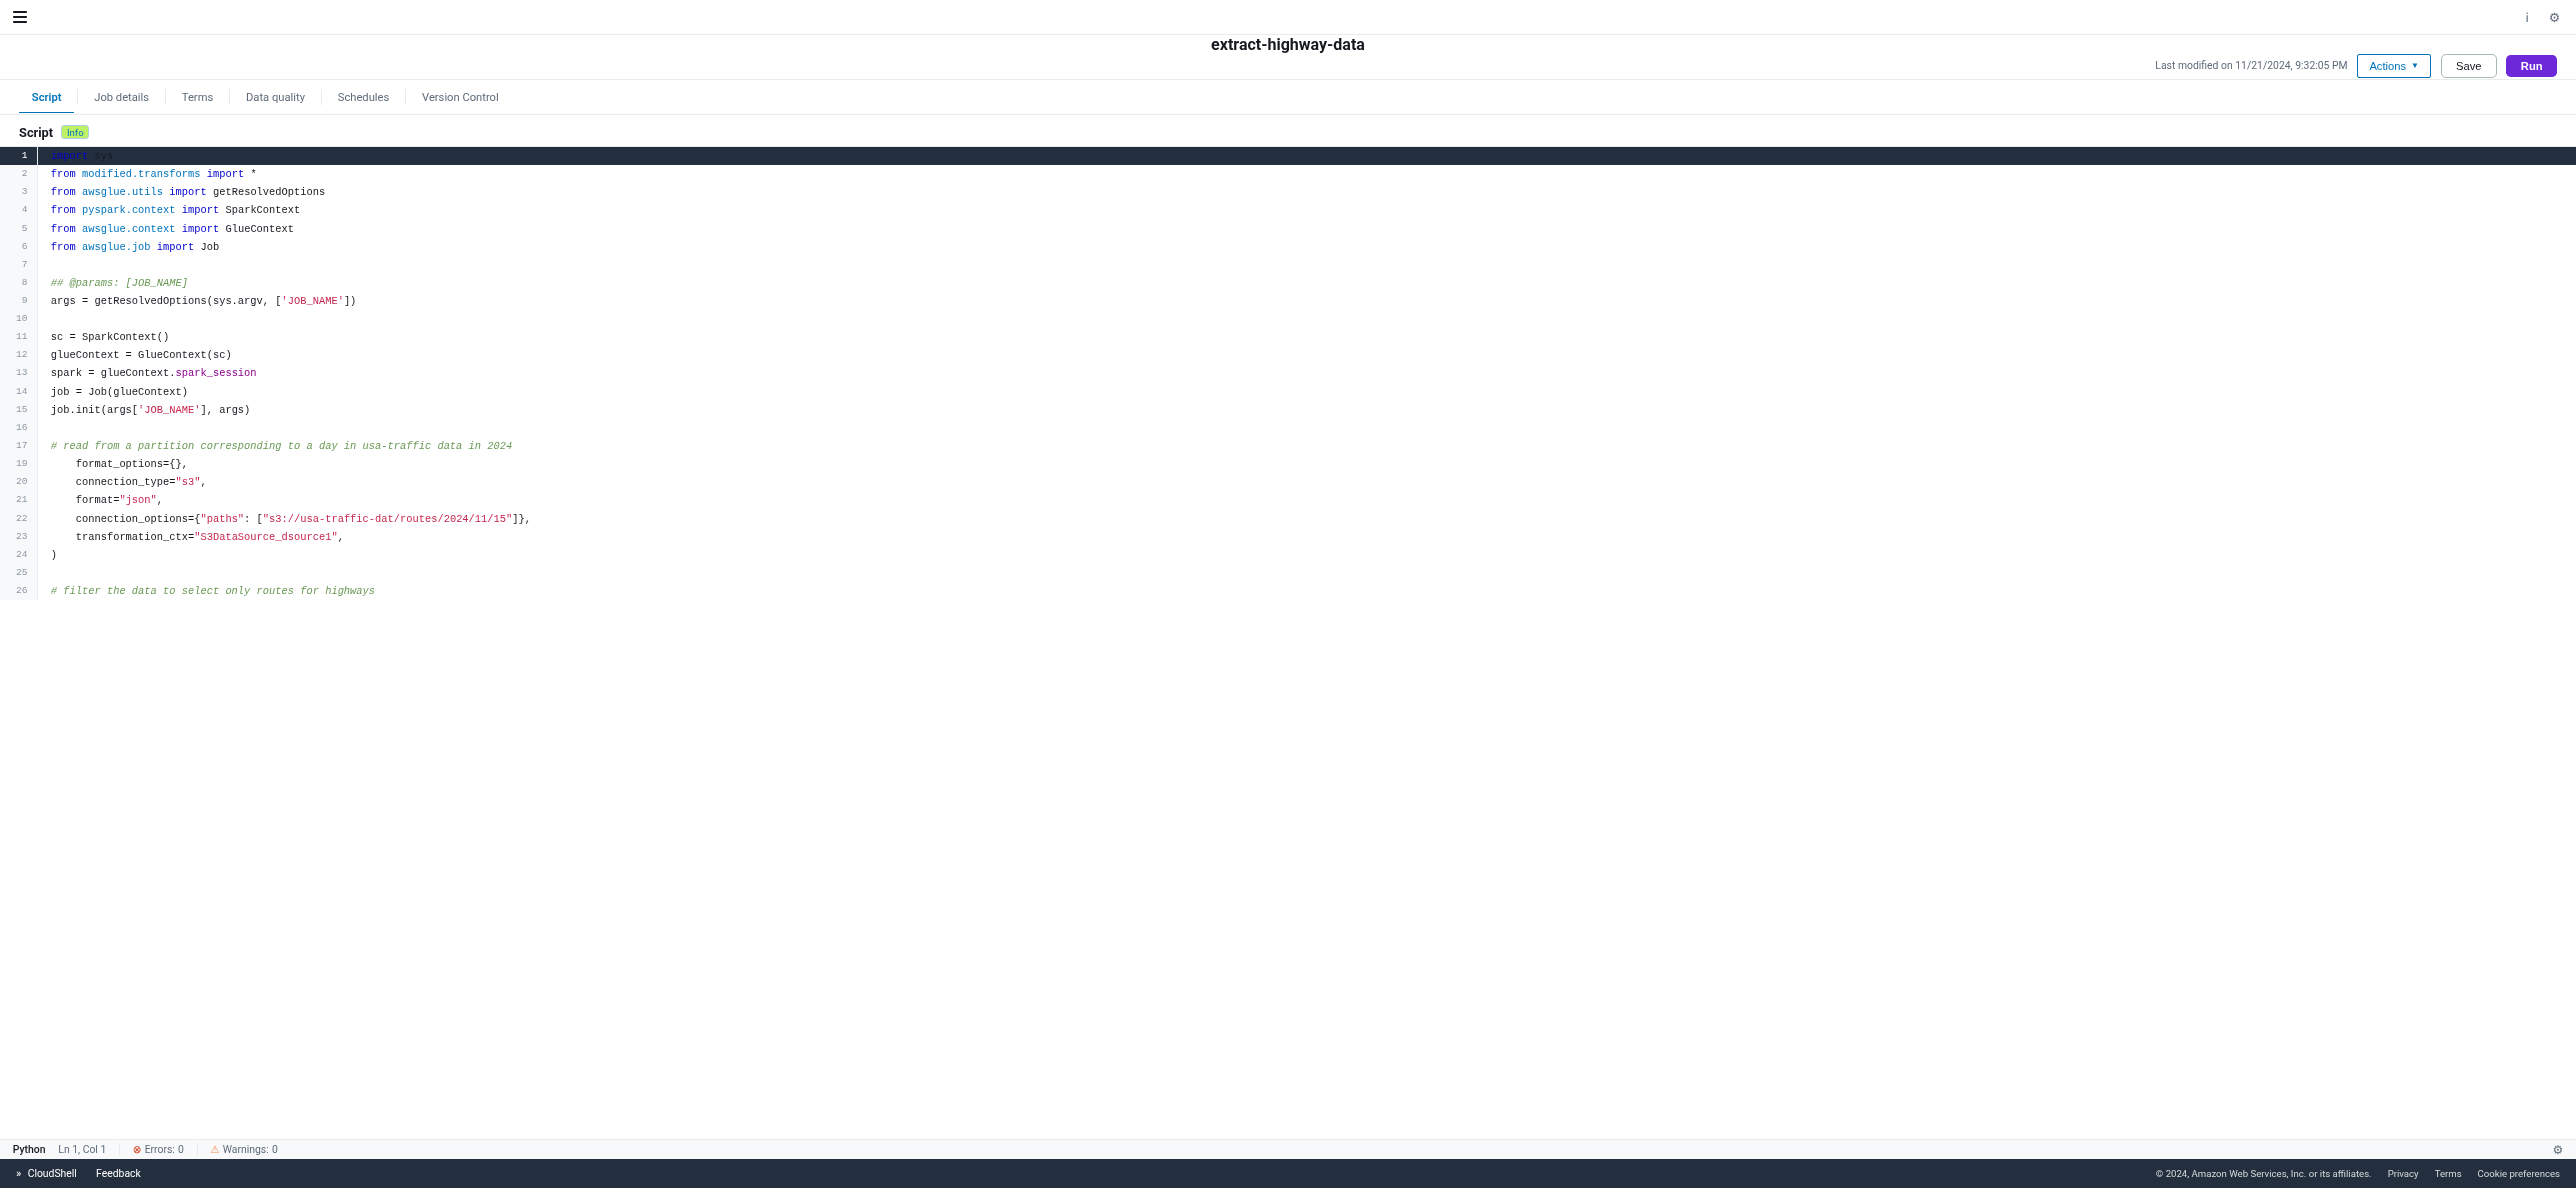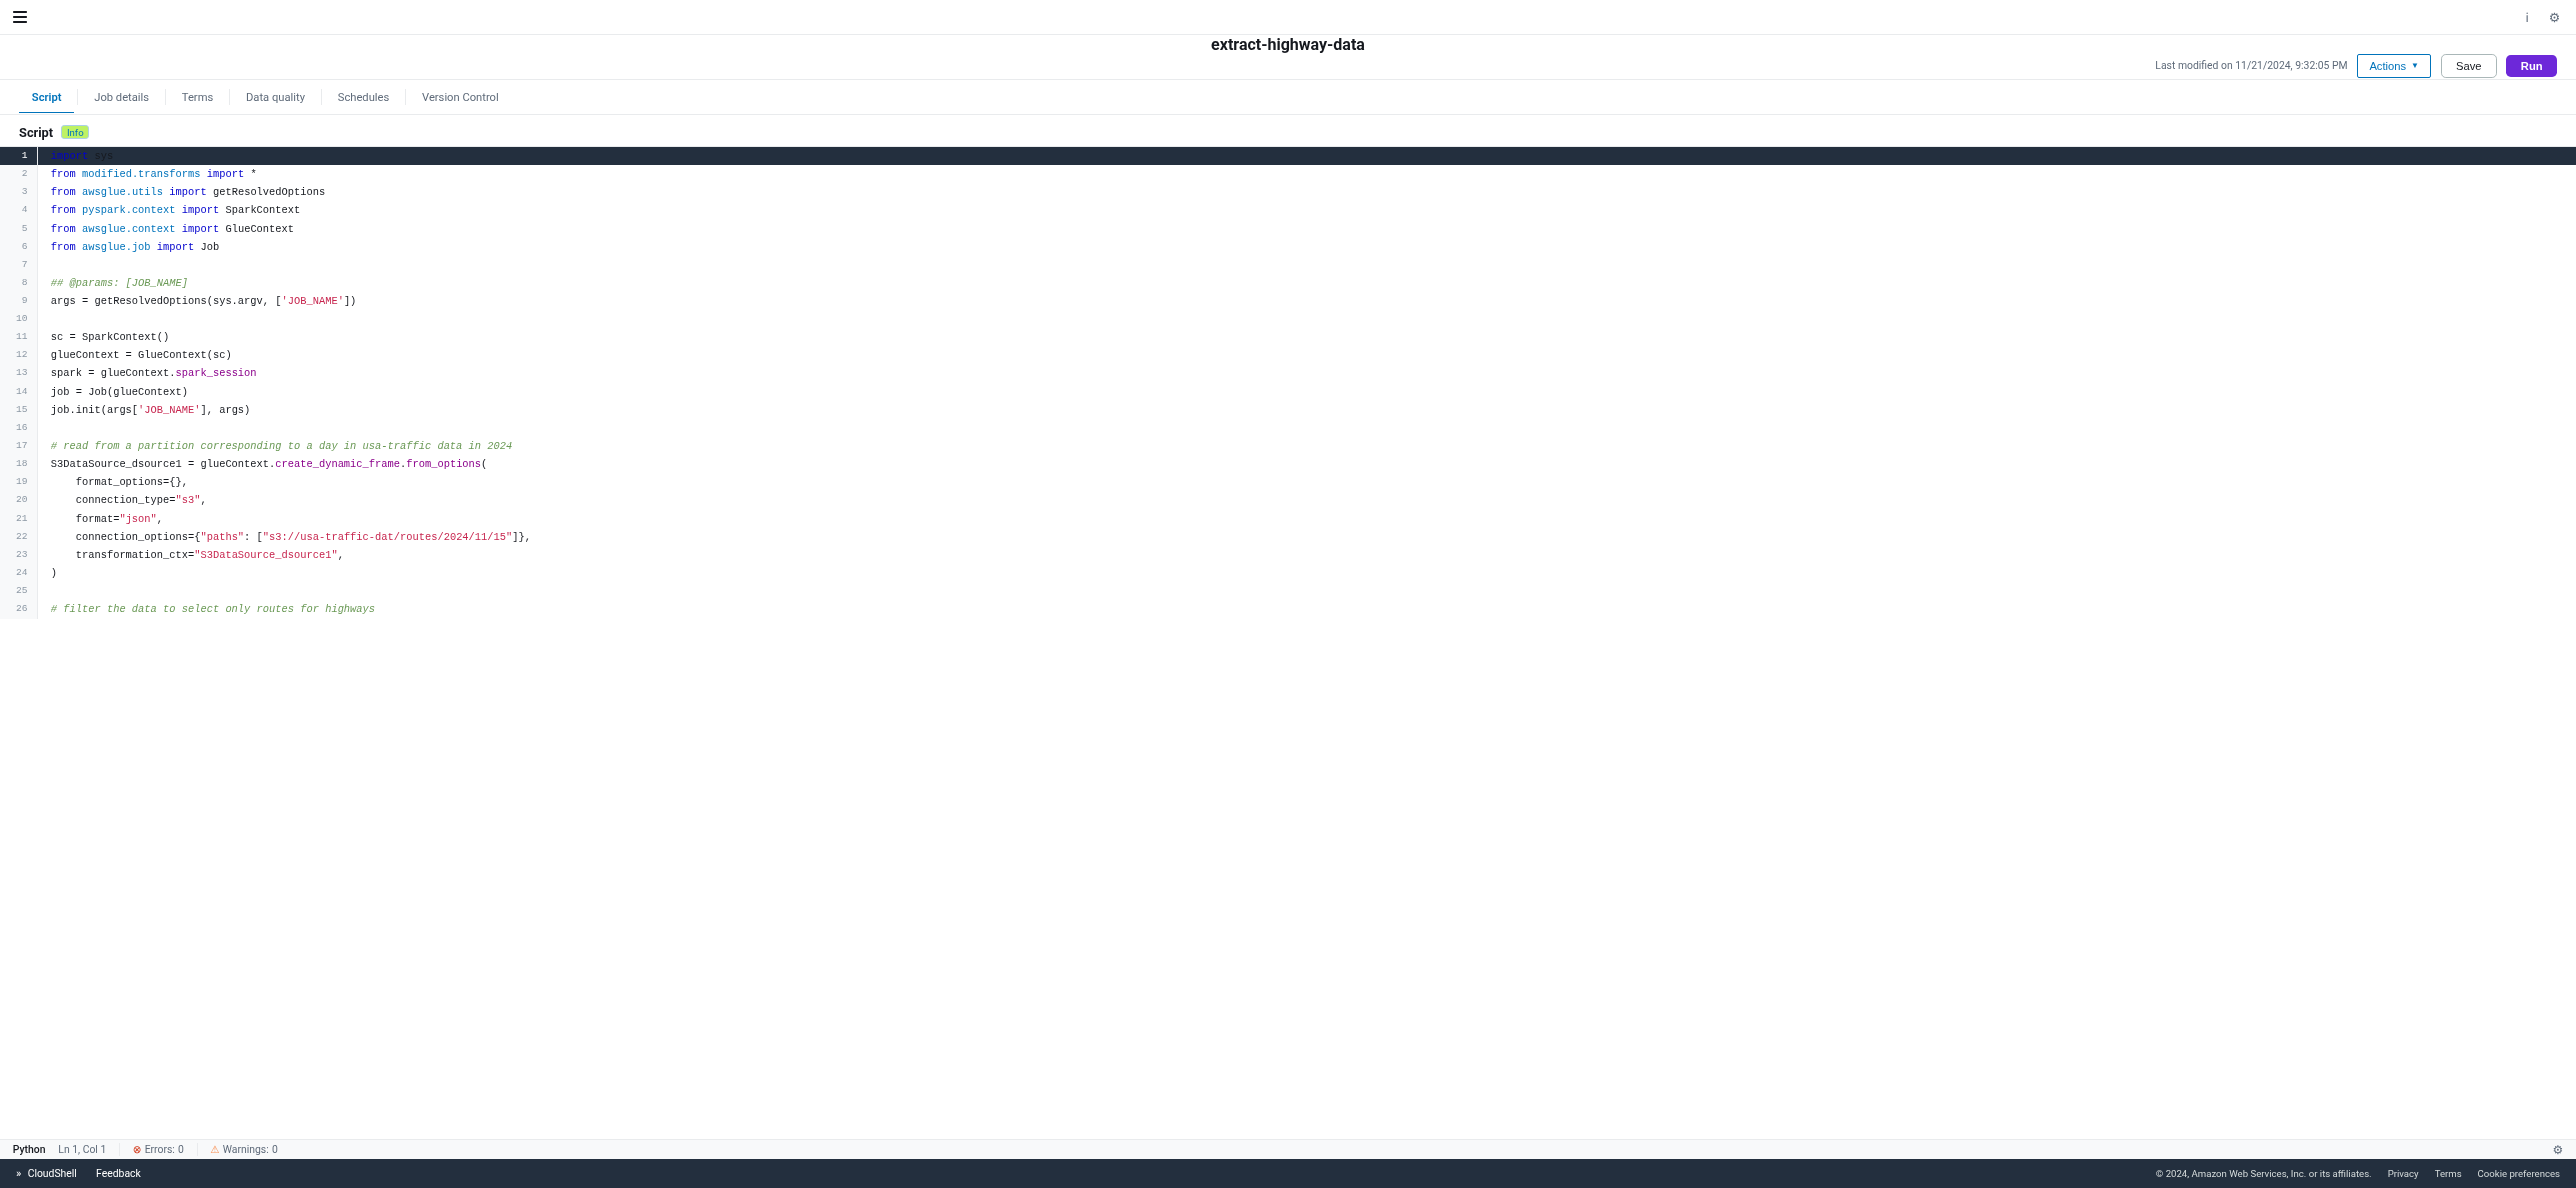--- a/index.html
+++ b/index.html
@@ -424,24 +424,20 @@
       <div class="code-line">
         <div class="line-num">16</div>
         <div class="line-content"></div>
       </div>
 
       <div class="code-line">
         <div class="line-num">17</div>
         <div class="line-content"><span class="cmt"># read from a partition corresponding to a day in usa-traffic data in 2024</span></div>
       </div>
 
-      <div class="code-line">
-        <div class="line-num">18</div>
-        <div class="line-content">S3DataSource_dsource1 = glueContext.<span class="fn">create_dynamic_frame</span>.<span class="fn">from_options</span>(</div>
-      </div>
 
       <div class="code-line">
         <div class="line-num">19</div>
         <div class="line-content">    format_options={},</div>
       </div>
 
       <div class="code-line">
         <div class="line-num">20</div>
         <div class="line-content">    connection_type=<span class="str">"s3"</span>,</div>
       </div>

